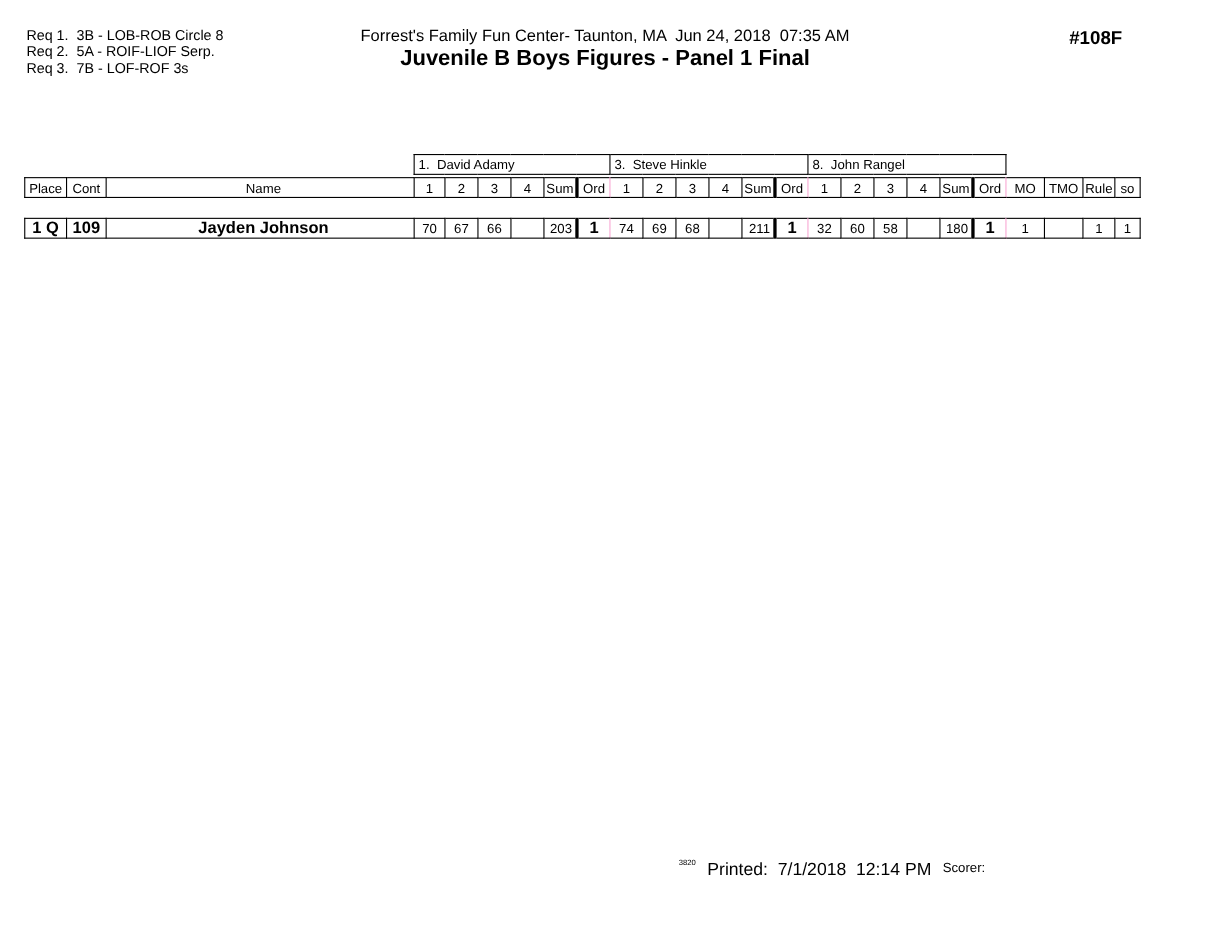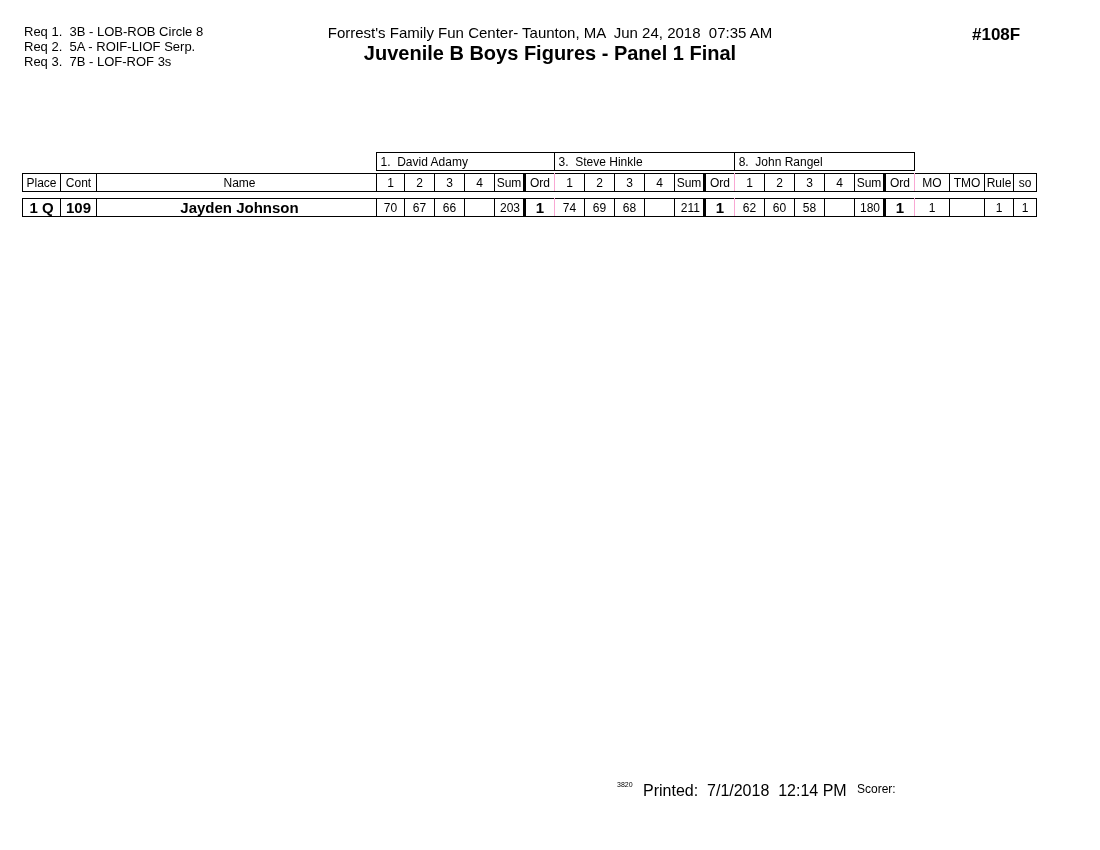--- a/index.html
+++ b/index.html
@@ -21,36 +21,36 @@
   .title-block { position: absolute; left: 0; right: 0; top: 23px; text-align: center; }
   .title-line1 { font-size: 19px; font-weight: bold; letter-spacing: -0.5px; line-height: 21px; }
   .title-line2 { font-size: 15px; line-height: 19px; }
   .title-line3 { font-size: 20px; font-weight: bold; line-height: 23px; }
   .title-line4 { font-size: 16px; line-height: 21px; }
 
   
   .event-number { position: absolute; top: 25px; left: 972px; font-size: 17px; font-weight: bold; }
 
   
-  .table-wrap { position: absolute; left: 22px; top: 152px; }
+  .table-wrap { position: absolute; left: 22px; top: 140px; }
   table { border-collapse: collapse; table-layout: fixed; width: 1014px; }
   td {
     border: 1px solid #000;
     font-size: 12px;
     height: 18px;
     padding: 0;
     text-align: center;
     vertical-align: middle;
     overflow: hidden;
     white-space: nowrap;
   }
   .band-table { margin-bottom: 2px; }
   .band-table td.noborder { border: none; }
   .band-table td.judgebox { text-align: left; padding-left: 4px; }
-  .header-table { margin-bottom: 6px; }
+  .header-table { margin-bottom: 18px; }
   .data-table td { height: 16px; }
   td.ordcol { border-left: 3px solid #000; border-right: 1px solid #f9a8d4; }
   td.left { text-align: center; padding-left: 6px; }
   td.right { text-align: right; padding-right: 3px; }
   td.b { font-weight: bold; font-size: 15px; }
 
   
   .footer-code { position: absolute; left: 617px; top: 781px; font-size: 7px; }
   .footer-printed { position: absolute; left: 643px; top: 782px; font-size: 16px; }
   .footer-scorer { position: absolute; left: 857px; top: 782px; font-size: 12px; }
@@ -209,21 +209,21 @@
       <td>66</td>
       <td></td>
       <td class="right">203</td>
       <td class="ordcol b">1</td>
       <td>74</td>
       <td>69</td>
       <td>68</td>
       <td></td>
       <td class="right">211</td>
       <td class="ordcol b">1</td>
-      <td>62</td>
+      <td>32</td>
       <td>60</td>
       <td>58</td>
       <td></td>
       <td class="right">180</td>
       <td class="ordcol b">1</td>
       <td>1</td>
       <td></td>
       <td>1</td>
       <td>1</td>
     </tr>

